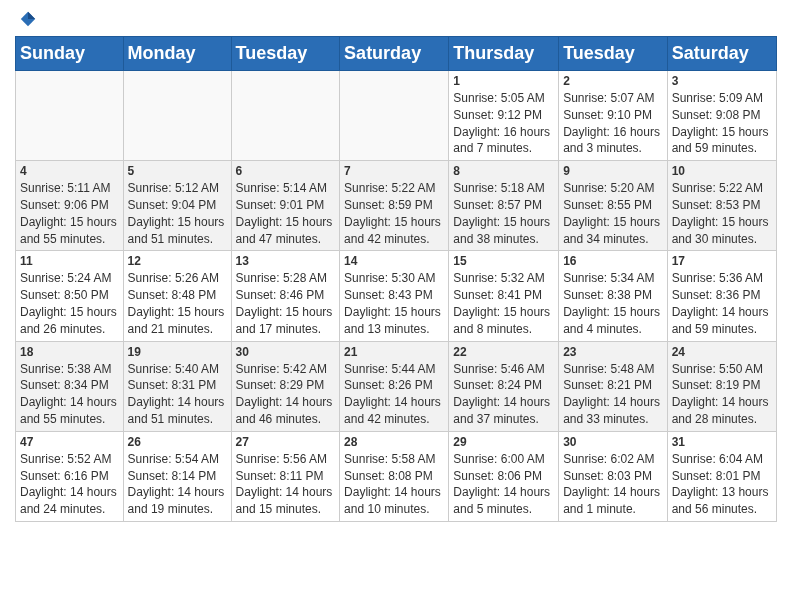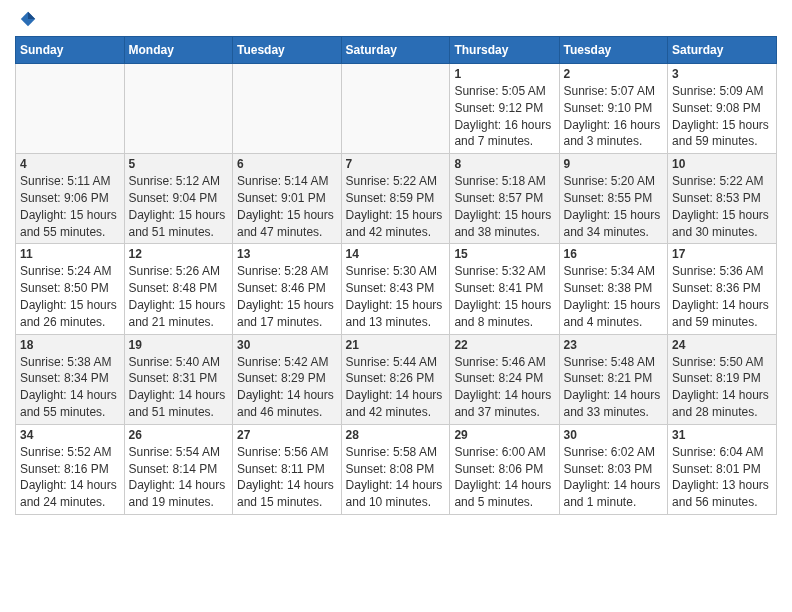--- a/index.html
+++ b/index.html
@@ -60,21 +60,21 @@
       color: #555;
     }
     .calendar {
       width: 100%;
       border-collapse: collapse;
       border: 1px solid #ccc;
     }
     .calendar th {
       background: #2a6db5;
       color: #fff;
-      font-size: 12px;
+      font-size: 18px;
       font-weight: bold;
       padding: 6px 4px;
       text-align: left;
       border: 1px solid #1e5a99;
     }
     .calendar td {
       vertical-align: top;
       border: 1px solid #ccc;
       width: 113px;
       min-height: 80px;
@@ -312,23 +312,23 @@
           <td>
             <span class="day-num">24</span>
             <div class="day-info">Sunrise: 5:50 AM
 Sunset: 8:19 PM
 Daylight: 14 hours
 and 28 minutes.</div>
           </td>
         </tr>
         <tr>
           <td>
-            <span class="day-num">34</span>
+            <span class="day-num">47</span>
             <div class="day-info">Sunrise: 5:52 AM
-Sunset: 8:16 PM
+Sunset: 6:16 PM
 Daylight: 14 hours
 and 24 minutes.</div>
           </td>
           <td>
             <span class="day-num">26</span>
             <div class="day-info">Sunrise: 5:54 AM
 Sunset: 8:14 PM
 Daylight: 14 hours
 and 19 minutes.</div>
           </td>

